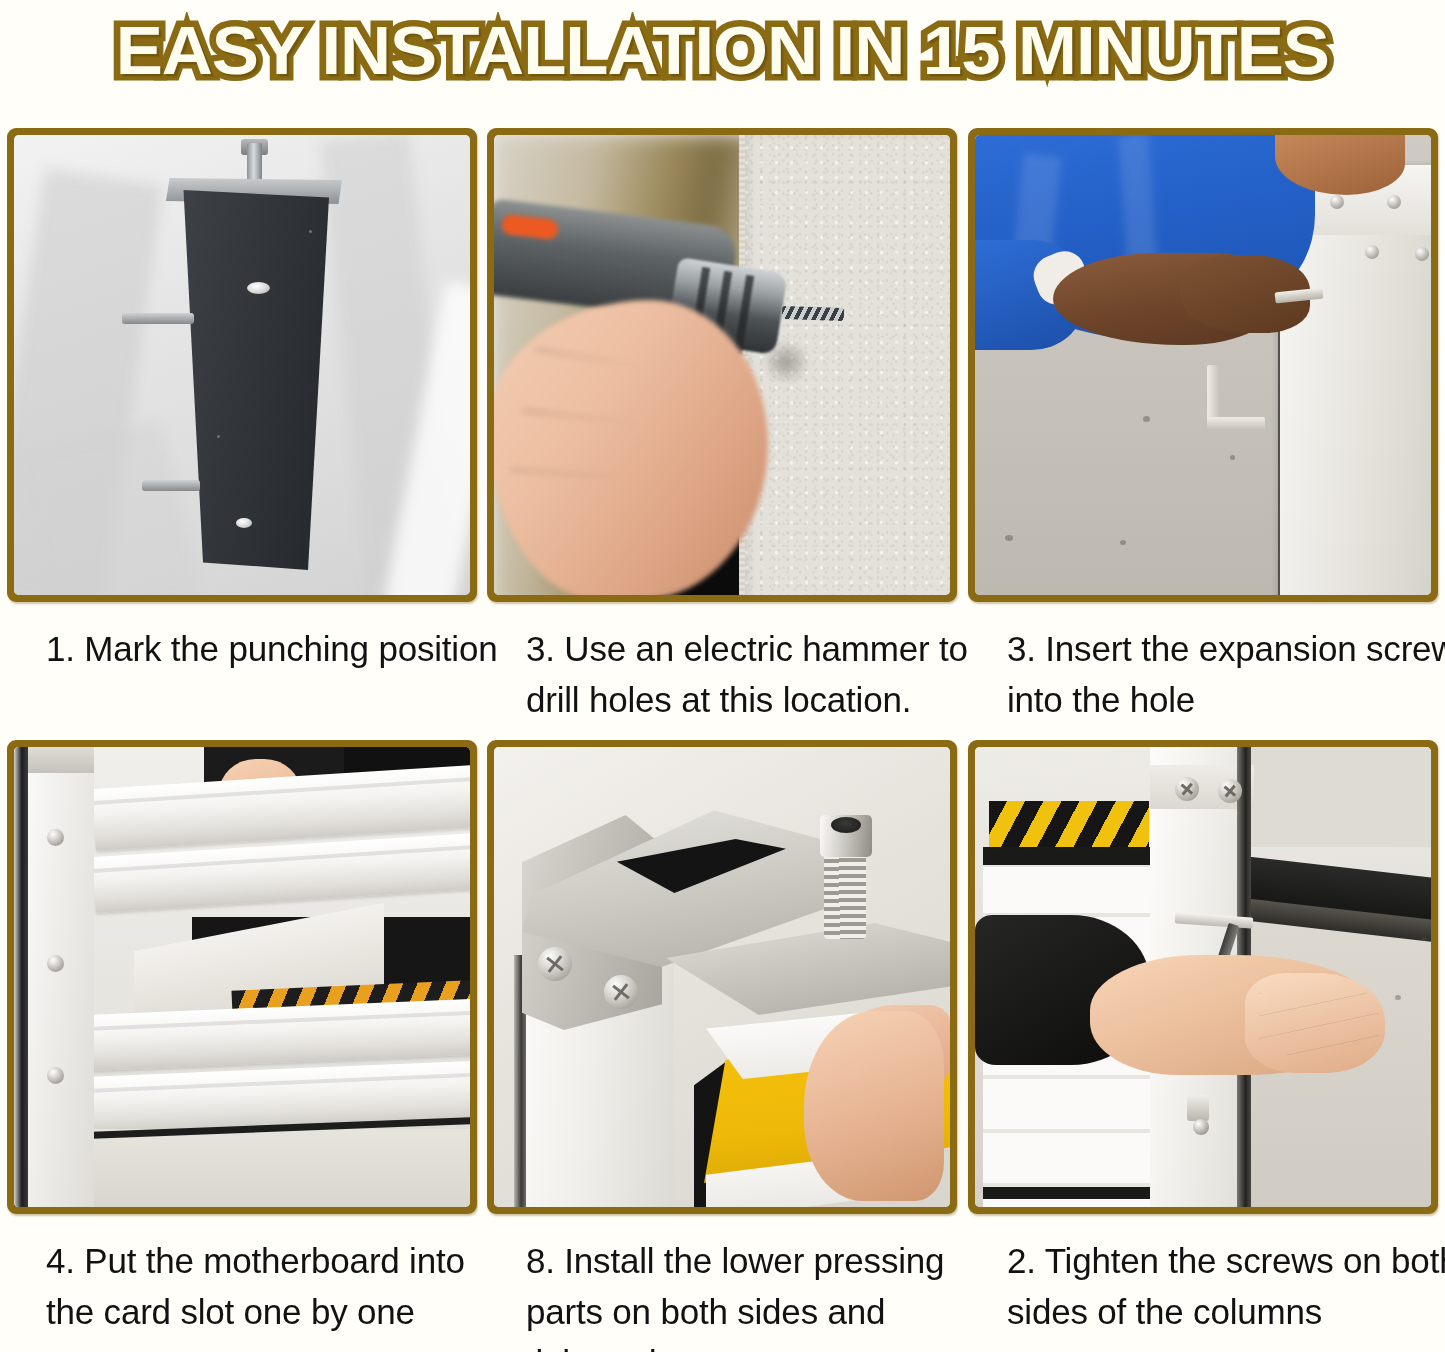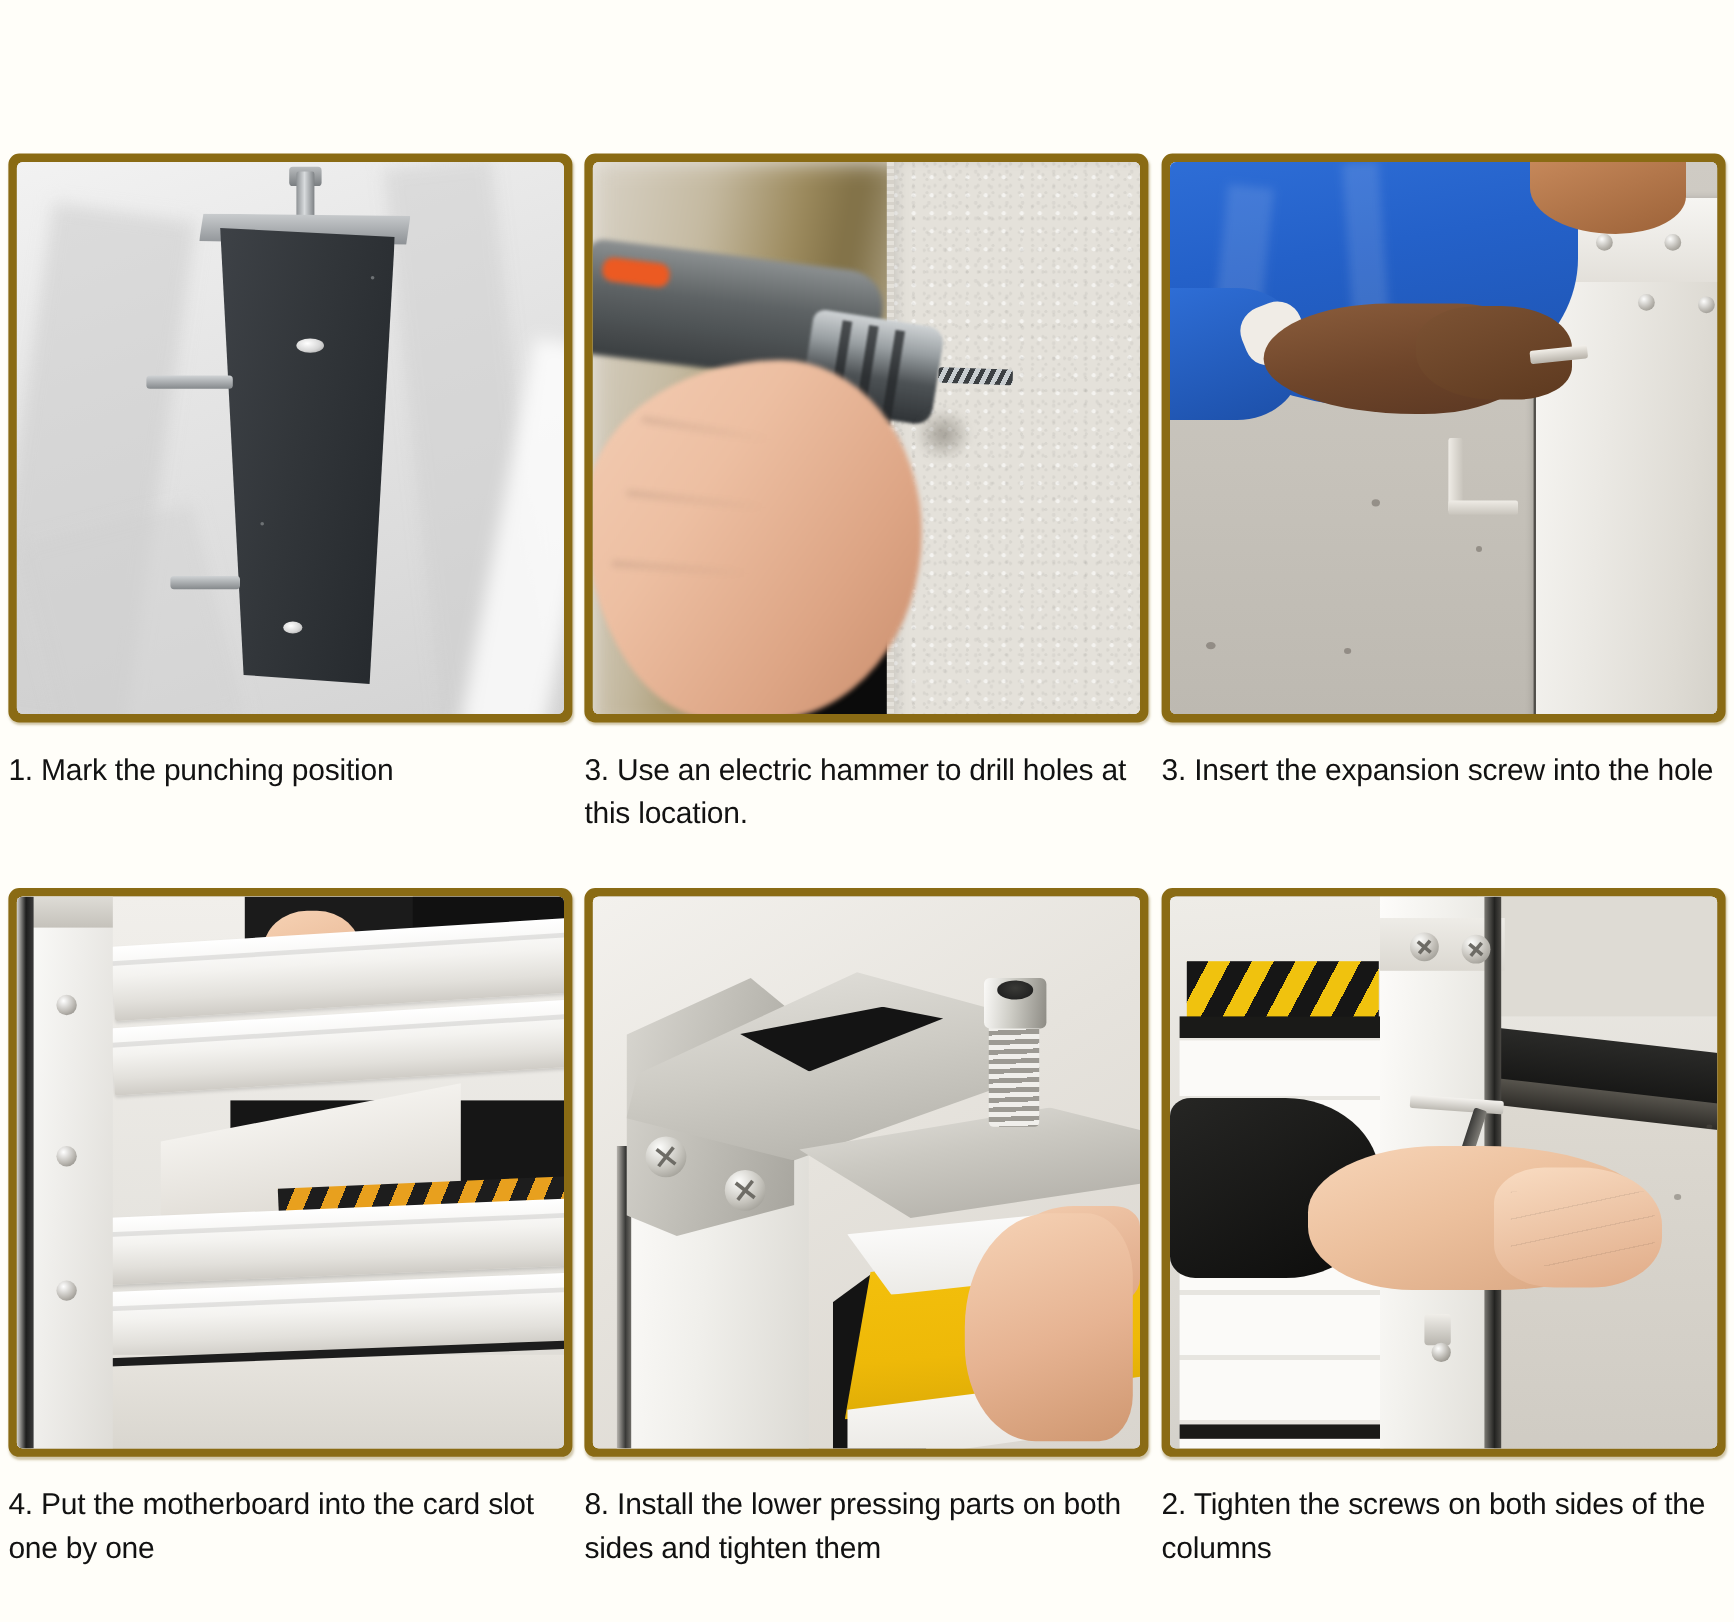--- a/index.html
+++ b/index.html
@@ -90,25 +90,26 @@
   .photo {
     position: absolute;
     inset: 0;
     overflow: hidden;
   }
 
   
   .caption {
     margin-top: 22px;
     font-family: "Liberation Sans", sans-serif;
-    font-size: 25px;
+    font-size: 35px;
     line-height: 1.45;
     color: #121212;
     letter-spacing: -0.2px;
     width: 470px;
+    margin-left: 39px;
   }
 
   
   .p1 { background: linear-gradient(160deg,#f2f2f2 0%,#e6e6e6 35%,#dcdcdc 70%,#d2d2d2 100%); }
   .p1 .sheet-fold {
     position: absolute; background: rgba(255,255,255,.65);
     filter: blur(7px);
   }
   .p1 .f1 { left:0;   top:40px;  width:120px; height:430px; transform: rotate(8deg);  background: rgba(200,200,200,.5); }
   .p1 .f2 { left:330px;top:0;    width:90px;  height:470px; transform: rotate(-6deg); background: rgba(205,205,205,.55);}
@@ -540,20 +541,23 @@
     position: absolute; left: 218px; top: 372px; width: 16px; height: 16px;
     border-radius: 50%;
     background: radial-gradient(circle at 35% 30%, #fefefd, #b3b0a9 58%, #7d7b74);
   }
 </style>
 </head>
 <body>
 
 <div id="infographic">
 
+  <div class="title-bar">
+    <div class="title-text">EASY INSTALLATION IN 15 MINUTES</div>
+  </div>
 
   <div class="grid">
 
     <div class="row row-1">
 
       <div class="cell cell-a">
         <div class="frame">
           <div class="frame-inner">
             <div class="photo p1">
               <div class="sheet-fold f1"></div>

